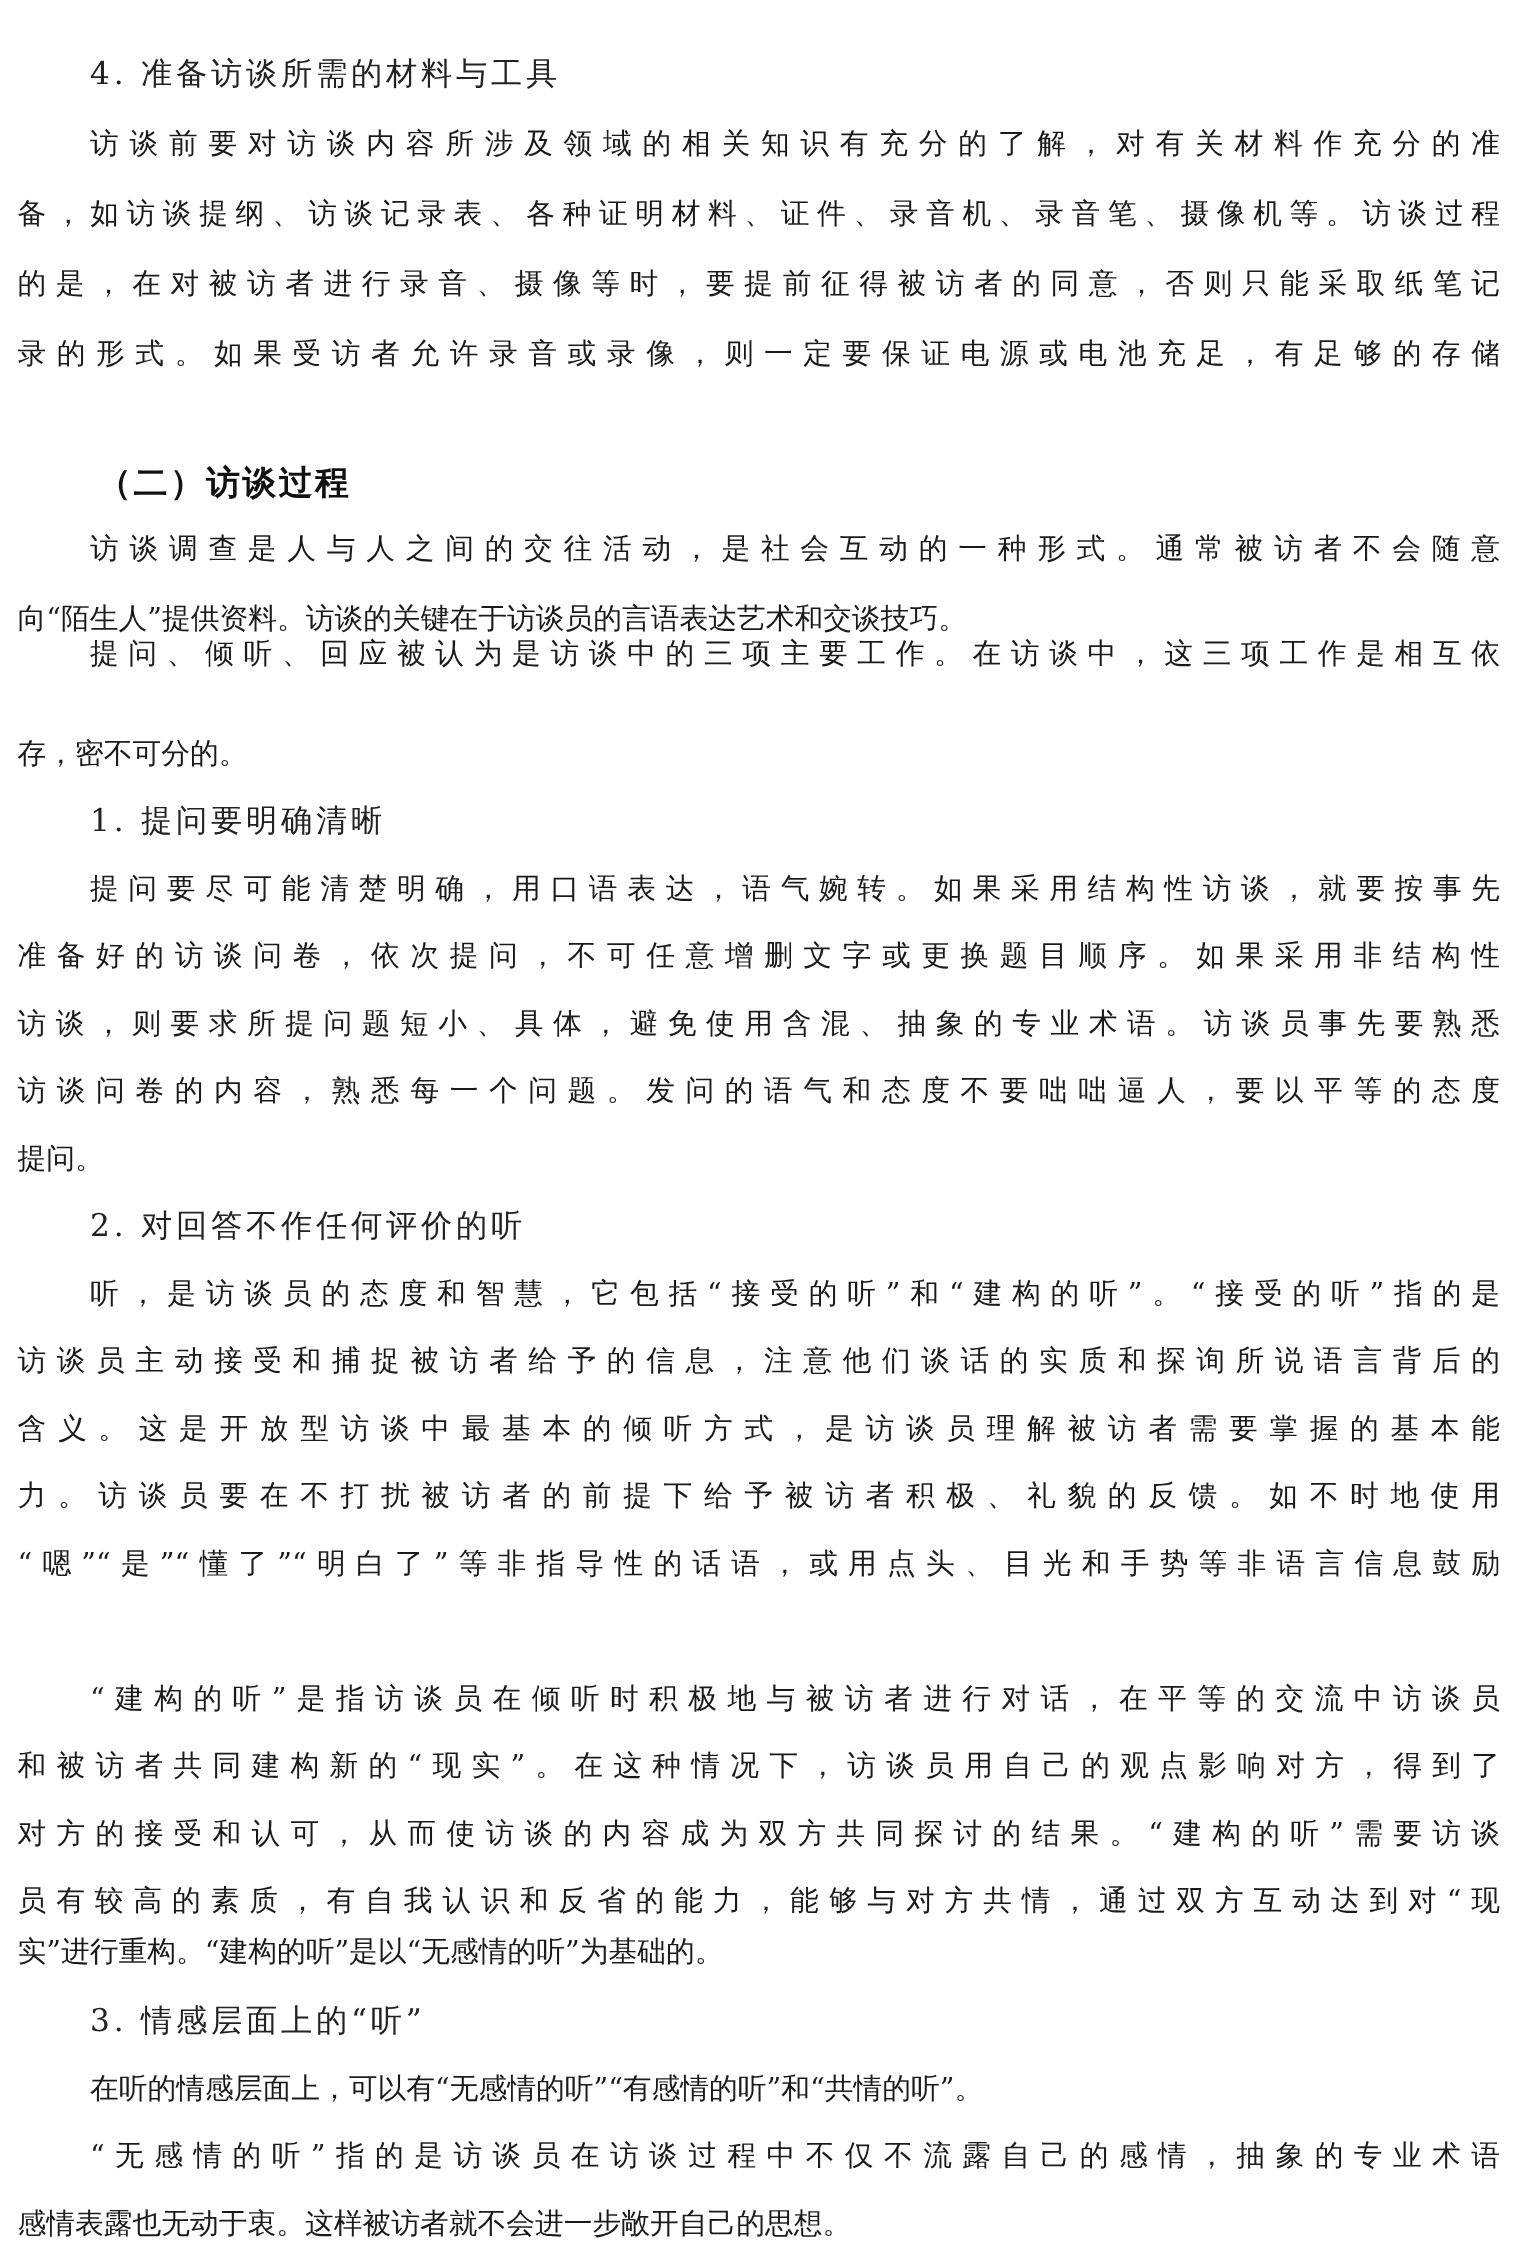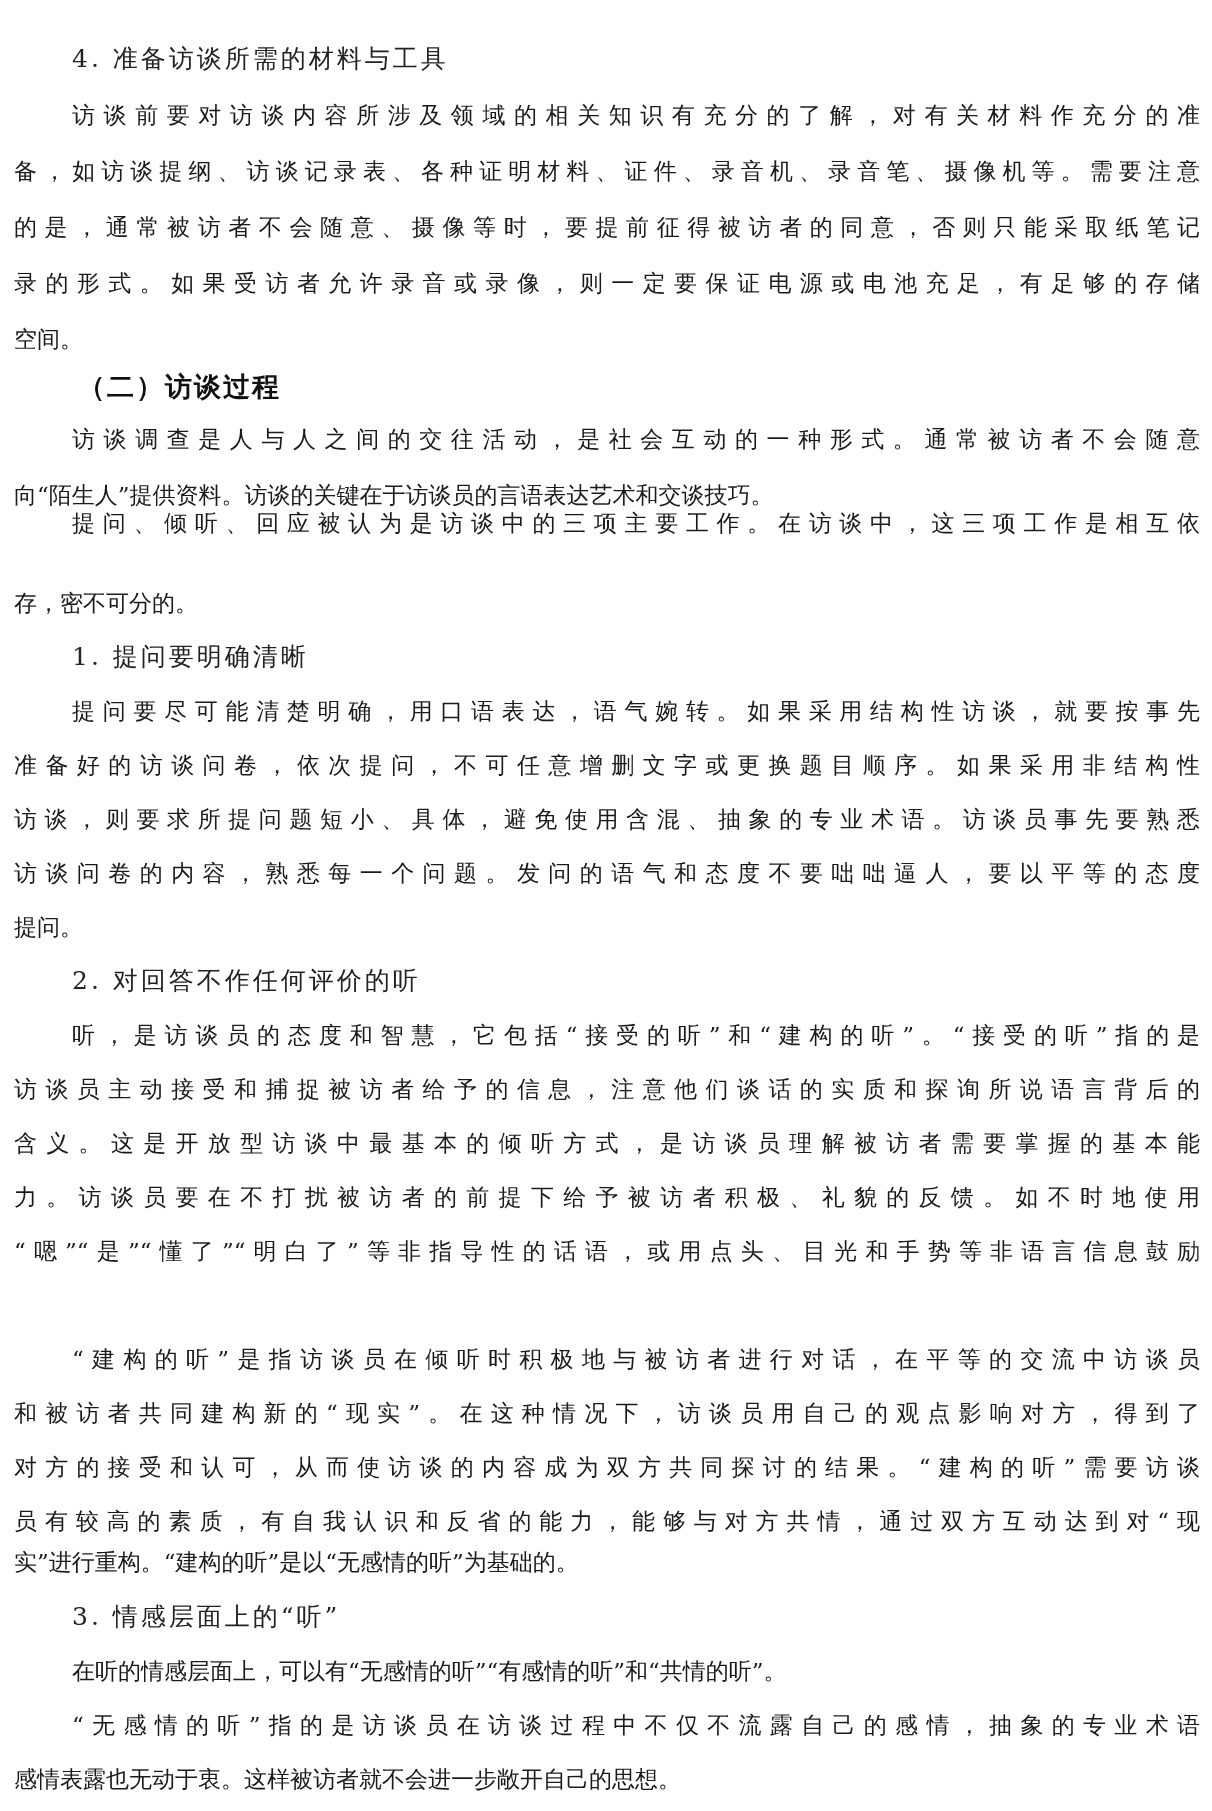--- a/index.html
+++ b/index.html
@@ -27,24 +27,23 @@
     left: 78px; font-weight: bold; font-size: 27px; text-align-last: left;
     font-family: "DejaVu Sans", "Liberation Sans", sans-serif; letter-spacing: 2px; color: #111;
   }
 </style>
 </head>
 <body>
 
 <div class="page">
   <div class="line sub" style="top:12px">4. 准备访谈所需的材料与工具</div>
   <div class="line indent" style="top:68px">访谈前要对访谈内容所涉及领域的相关知识有充分的了解，对有关材料作充分的准</div>
-  <div class="line" style="top:124px">备，如访谈提纲、访谈记录表、各种证明材料、证件、录音机、录音笔、摄像机等。需要注意</div>
-  <div class="line" style="top:180px">的是，通常被访者不会随意、摄像等时，要提前征得被访者的同意，否则只能采取纸笔记</div>
+  <div class="line" style="top:124px">备，如访谈提纲、访谈记录表、各种证明材料、证件、录音机、录音笔、摄像机等。访谈过程</div>
+  <div class="line" style="top:180px">的是，在对被访者进行录音、摄像等时，要提前征得被访者的同意，否则只能采取纸笔记</div>
   <div class="line" style="top:236px">录的形式。如果受访者允许录音或录像，则一定要保证电源或电池充足，有足够的存储</div>
-  <div class="line last" style="top:292px">空间。</div>
 
   <div class="line heading" style="top:340px">（二）访谈过程</div>
 
   <div class="line indent" style="top:392px">访谈调查是人与人之间的交往活动，是社会互动的一种形式。通常被访者不会随意</div>
   <div class="line last" style="top:448px">向“陌生人”提供资料。访谈的关键在于访谈员的言语表达艺术和交谈技巧。</div>
   <div class="line indent" style="top:476px">提问、倾听、回应被认为是访谈中的三项主要工作。在访谈中，这三项工作是相互依</div>
   <div class="line last" style="top:556px">存，密不可分的。</div>
 
   <div class="line sub" style="top:610px">1. 提问要明确清晰</div>
   <div class="line indent" style="top:664px">提问要尽可能清楚明确，用口语表达，语气婉转。如果采用结构性访谈，就要按事先</div>

